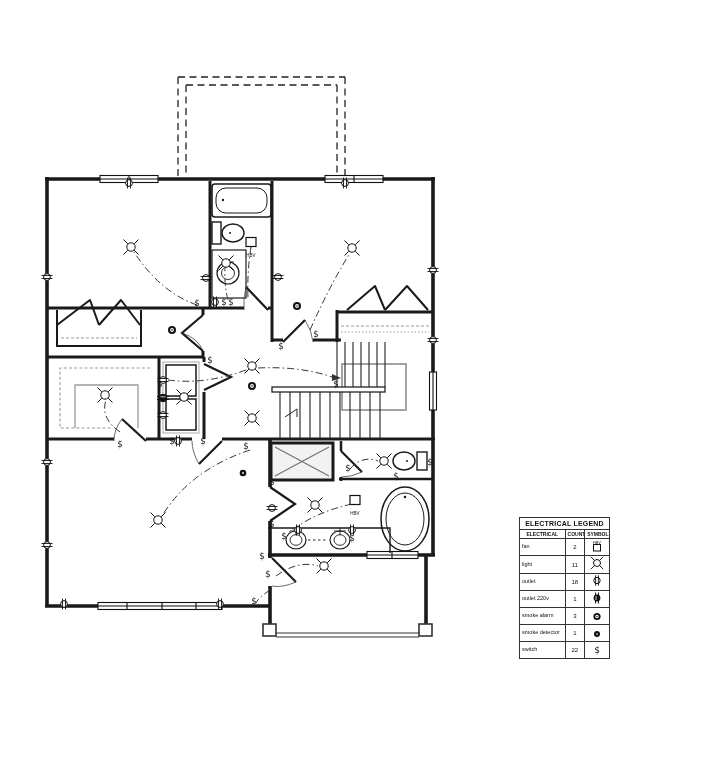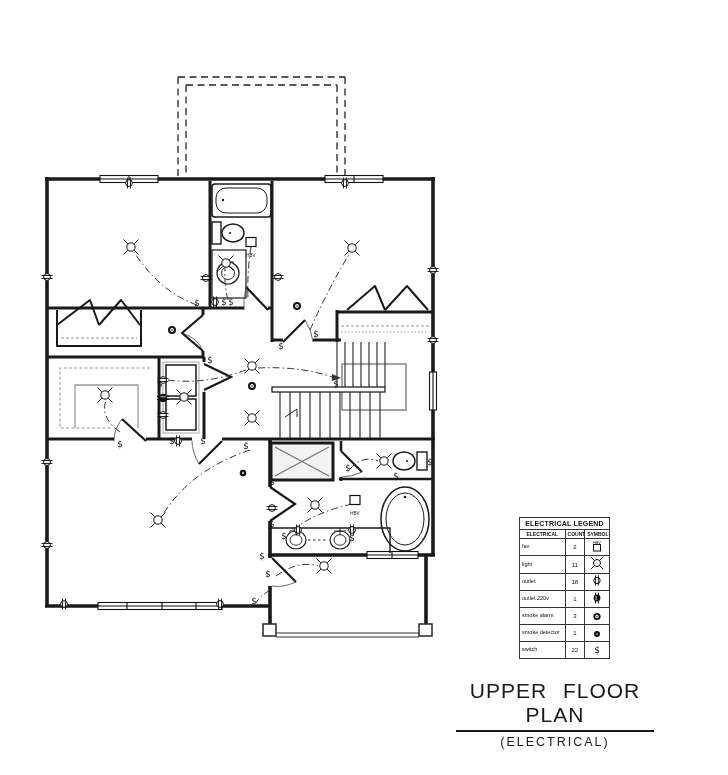--- a/index.html
+++ b/index.html
@@ -382,18 +382,14 @@
       <td class="ct">22</td>
       <td class="sy">
         <svg width="20" height="11" viewBox="-10 -5.5 20 11">
           <text x="0" y="3.5" font-size="9" font-family="DejaVu Sans, sans-serif" text-anchor="middle" fill="#111">$</text>
         </svg>
       </td>
     </tr>
   </tbody>
     </table>
 
-  <div class="titleblock">
-    <div class="title-main">UPPER FLOOR PLAN</div>
-    <div class="title-sub">(ELECTRICAL)</div>
-  </div>
 
 </div>
 
 </body></html>

